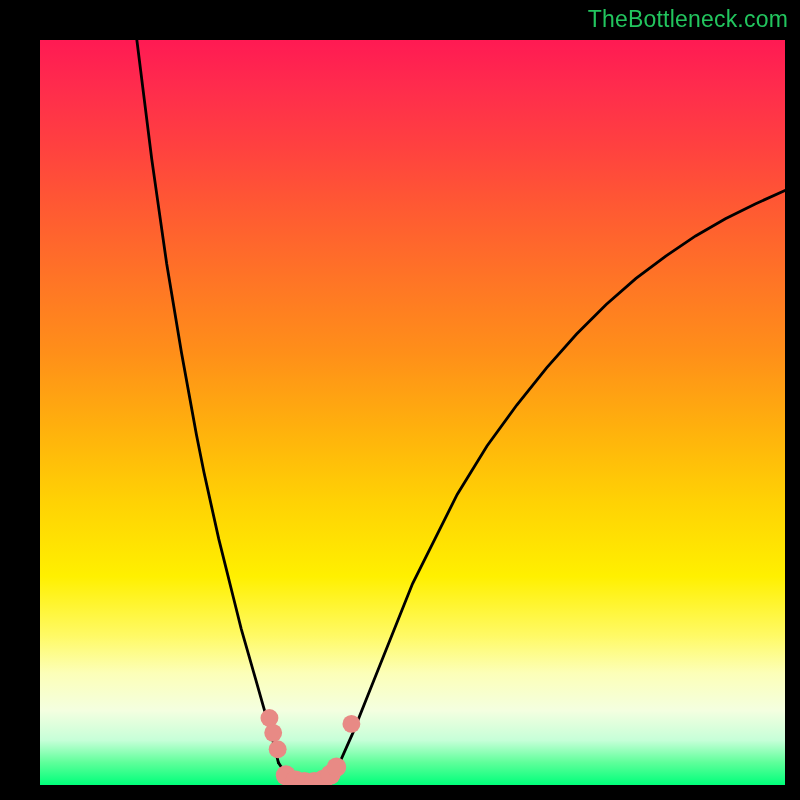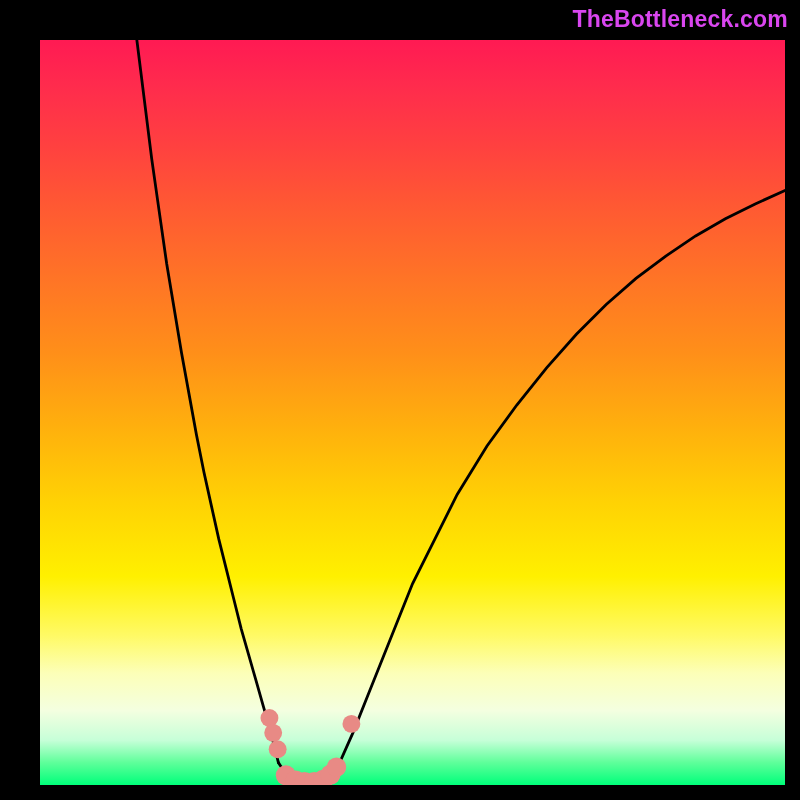--- a/index.html
+++ b/index.html
@@ -49,23 +49,23 @@
       #f4ffe0 90%,
       #c6ffd8 94%,
       #5eff9a 97%,
       #00ff7a 100%
     );
   }
   .watermark {
     position: absolute;
     top: 6px;
     right: 12px;
-    color: #d946ef;
+    color: #22c55e;
     font-size: 23px;
-    font-weight: 700;
+    font-weight: 400;
     letter-spacing: 0.2px;
     user-select: none;
   }
   svg.curves {
     position: absolute;
     left: 0;
     top: 0;
     width: 100%;
     height: 100%;
   }

